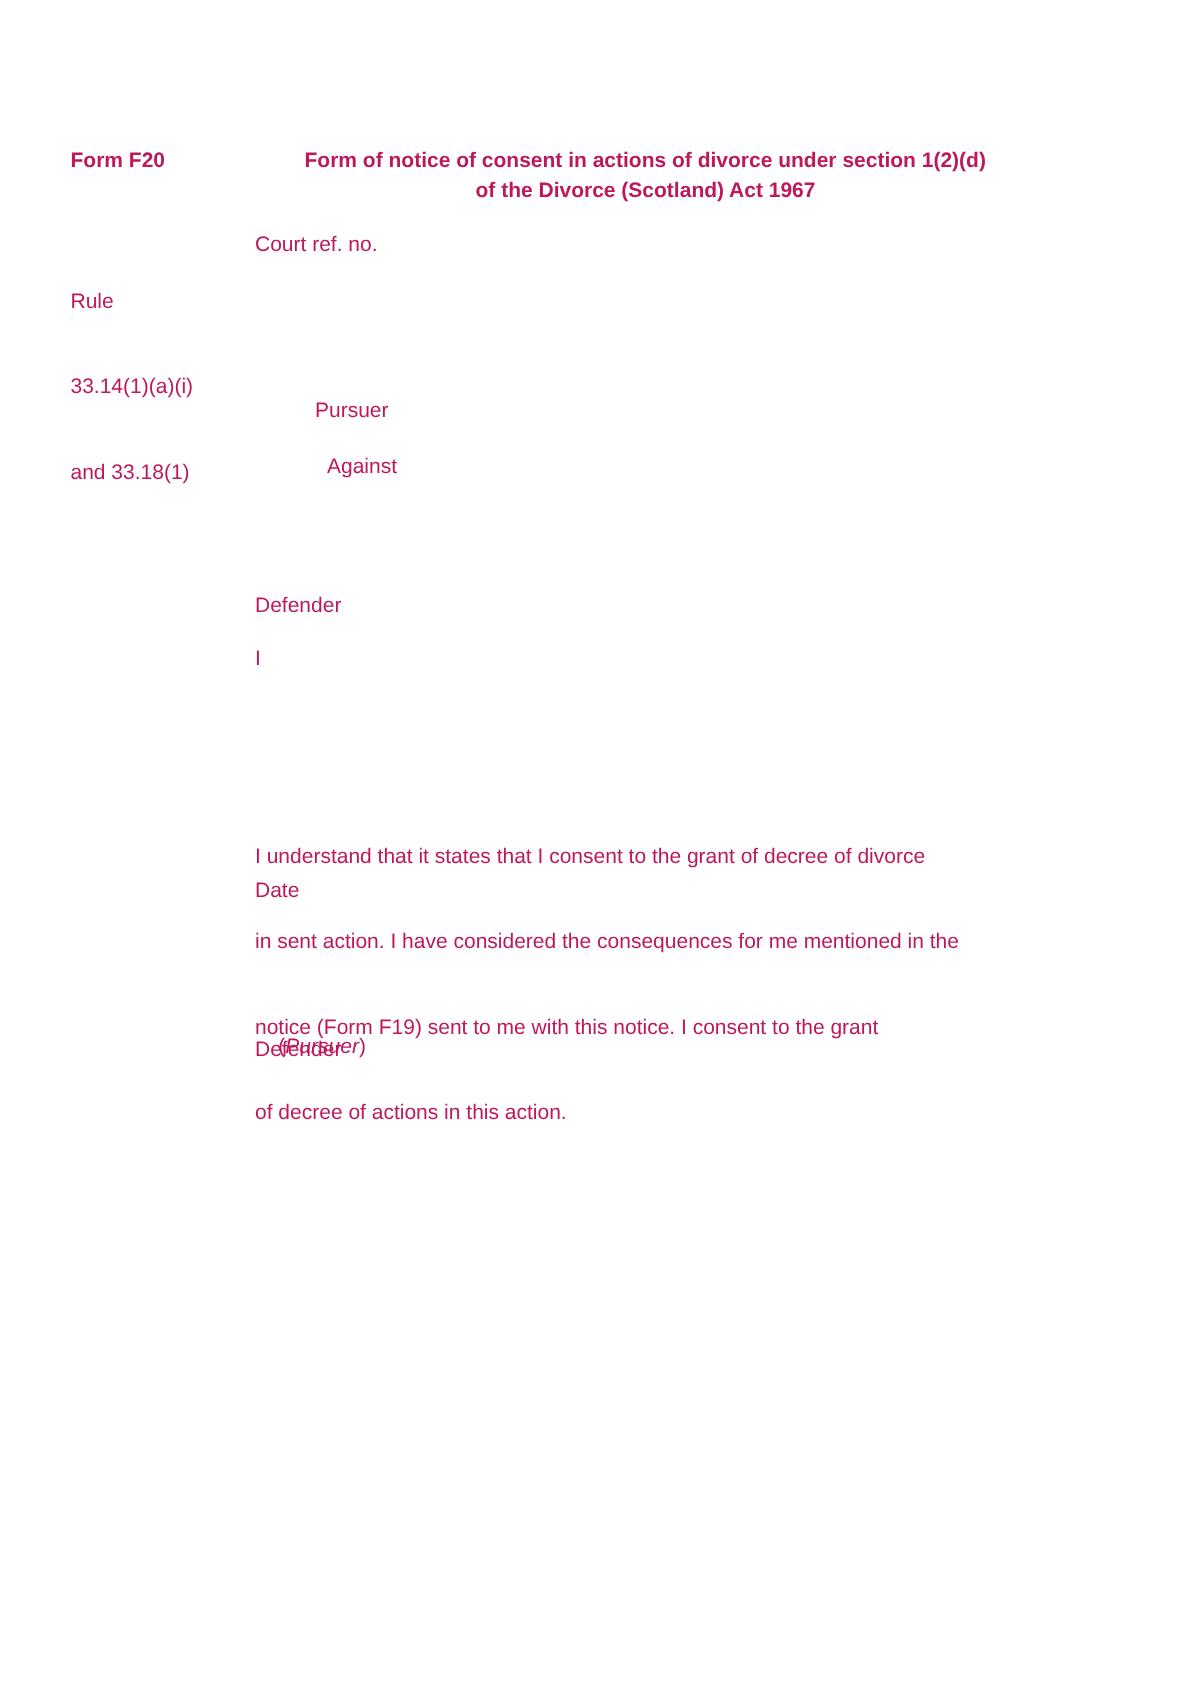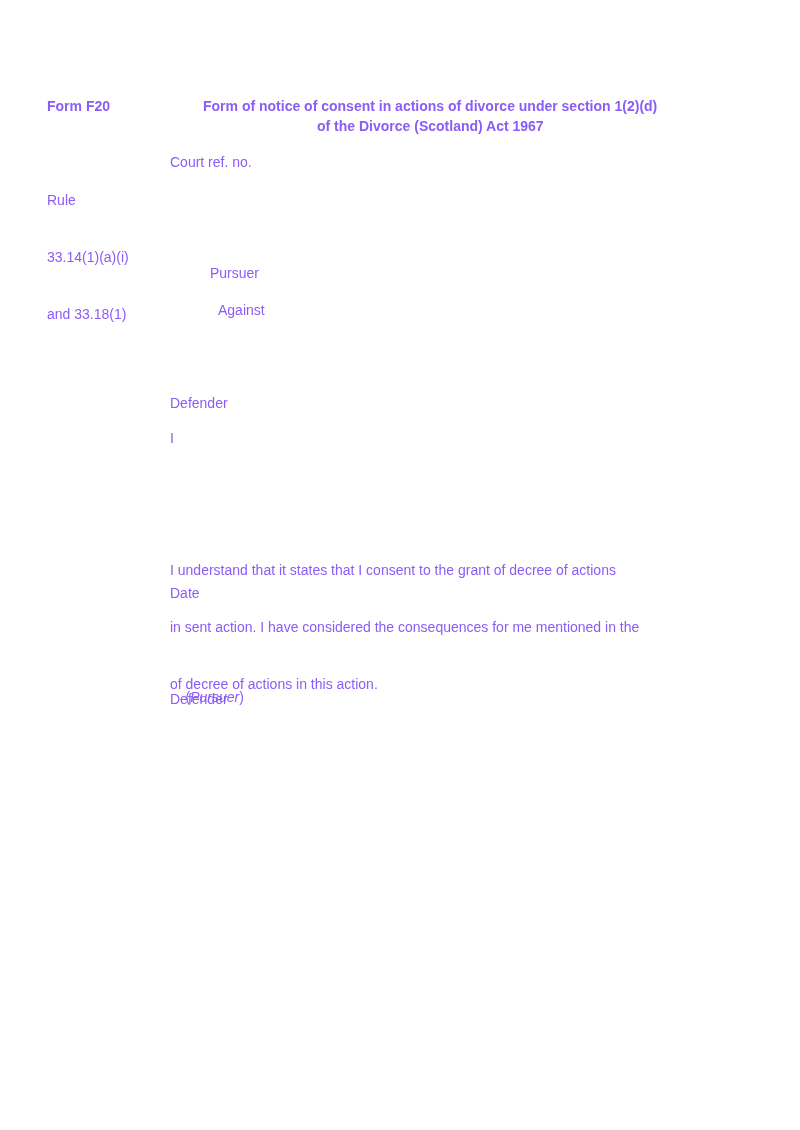--- a/index.html
+++ b/index.html
@@ -2,21 +2,21 @@
 <html><head>
 <meta charset="utf-8">
 <style>
   * { margin: 0; padding: 0; box-sizing: border-box; }
   html, body { background: #ffffff; }
   .page {
     position: relative;
     width: 800px;
     height: 1130px;
     background: #ffffff;
-    color: #8b5cf6;
+    color: #be185d;
     font-family: "Liberation Sans", sans-serif;
     font-size: 14px;
     line-height: 19px;
     overflow: hidden;
   }
   .abs { position: absolute; white-space: pre; }
   .bold { font-weight: bold; }
   .italic { font-style: italic; }
   .block div { white-space: pre; }
 </style>
@@ -42,22 +42,23 @@
   <div class="abs" style="left:170px; top:264px;margin-left:40px;">Pursuer</div>
 
   <div class="abs" style="left:170px; top:301px;margin-left:48px;">Against</div>
 
   <div class="abs" style="left:170px; top:394px;">Defender</div>
 
   <div class="abs" style="left:170px; top:429px;">I</div>
 
 
   <div class="abs block" style="left:170px; top:523px;">
-    <div>I understand that it states that I consent to the grant of decree of actions</div>
+    <div>I understand that it states that I consent to the grant of decree of divorce</div>
     <div>in sent action. I have considered the consequences for me mentioned in the</div>
+    <div>notice (Form F19) sent to me with this notice. I consent to the grant</div>
     <div>of decree of actions in this action.</div>
   </div>
 
   <div class="abs" style="left:170px; top:584px;">Date</div>
 
   <div class="abs" style="left:170px; top:669px;">
     <span>(</span><span class="italic">Pursuer</span><span>)</span>
   </div>
 
   <div class="abs" style="left:170px; top:690px;">Defender</div>

